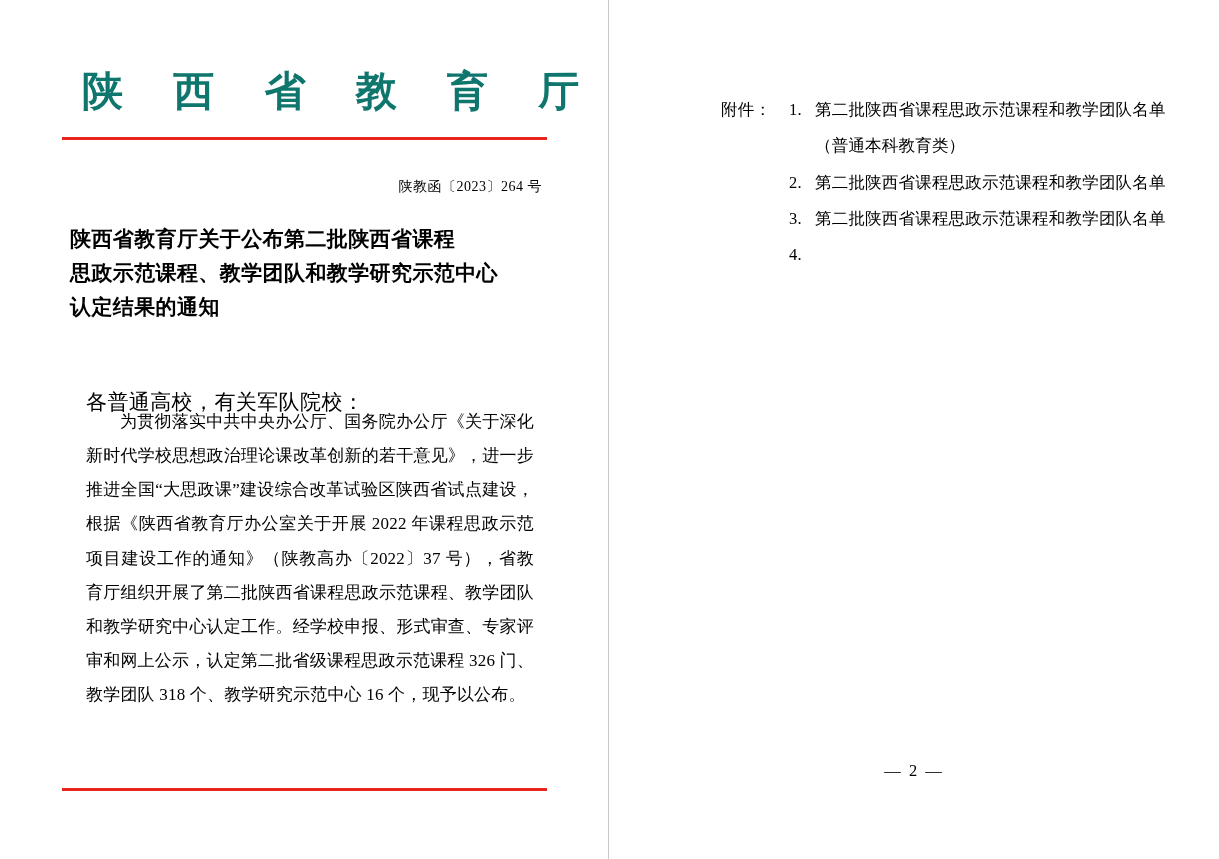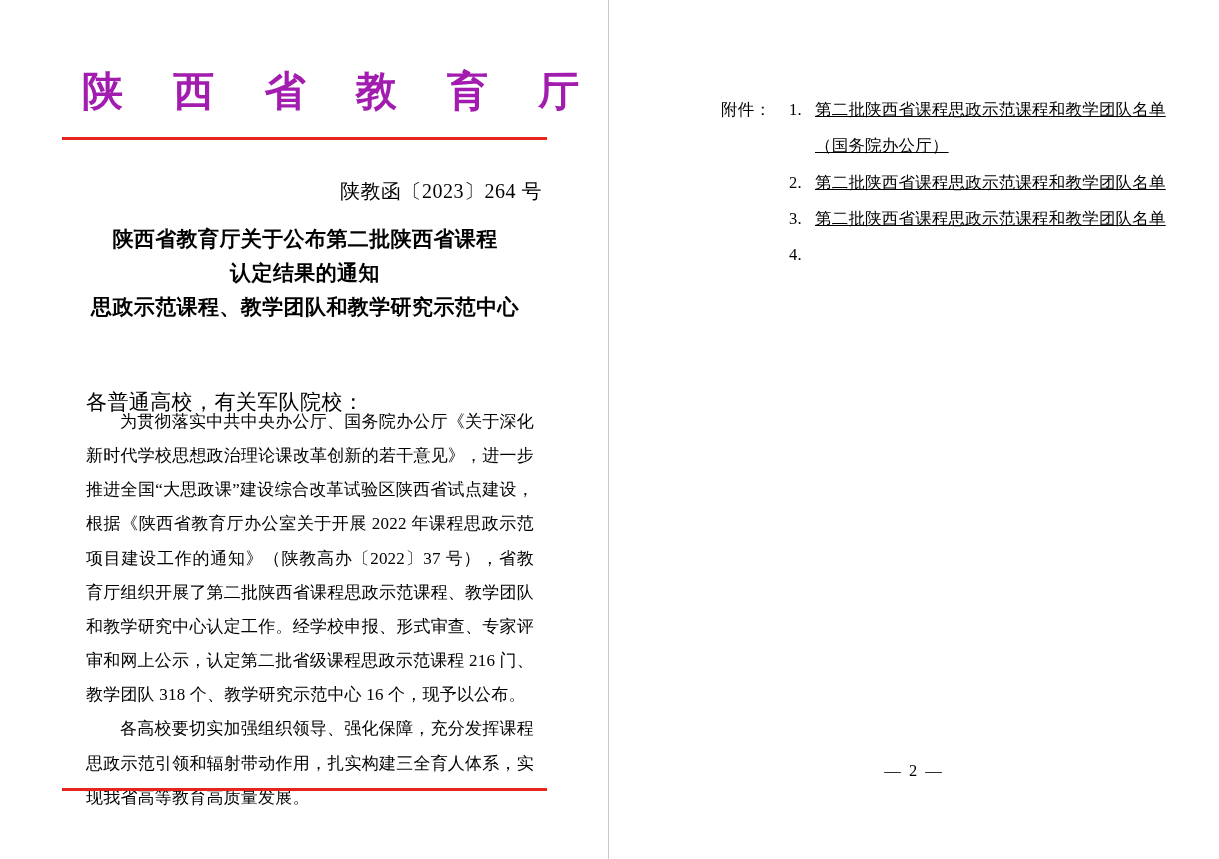--- a/index.html
+++ b/index.html
@@ -42,45 +42,44 @@
     left: 62px;
     width: 485px;
     text-align: center;
   }
   .letterhead-title {
     font-family: "Liberation Serif", "DejaVu Serif", serif;
     font-weight: bold;
     font-size: 41px;
     letter-spacing: 20px;
     text-indent: 20px;
-    color: #a21caf;
+    color: #0f766e;
     line-height: 1.15;
     white-space: nowrap;
   }
   .letterhead-rule {
     margin-top: 22px;
     height: 3px;
     background: #e8251c;
   }
 
   .doc-number {
     position: absolute;
     top: 178px;
     right: 66px;
-    font-size: 20px;
+    font-size: 14px;
     letter-spacing: 0.5px;
     white-space: nowrap;
   }
 
   .doc-title {
     position: absolute;
     top: 222px;
     left: 70px;
     width: 470px;
-    text-align: center;
     font-weight: bold;
     font-size: 21px;
     line-height: 1.62;
     letter-spacing: 0.4px;
   }
   .doc-title div { white-space: nowrap; }
 
   .salutation {
     position: absolute;
     top: 388px;
@@ -115,21 +114,20 @@
 
   
   .attach-block {
     position: absolute;
     top: 92px;
     left: 112px;
     width: 440px;
     font-size: 16.5px;
     line-height: 2.2;
     letter-spacing: 0.2px;
-    text-decoration: underline;
   }
   .attach-label {
     position: absolute;
     top: 0;
     left: 0;
     white-space: nowrap;
   }
   .attach-list {
     margin: 0;
     padding: 0;
@@ -179,43 +177,42 @@
 
     <div class="letterhead">
       <div class="letterhead-title">陕 西 省 教 育 厅</div>
       <div class="letterhead-rule"></div>
     </div>
 
     <div class="doc-number">陕教函〔2023〕264 号</div>
 
     <div class="doc-title">
       <div>陕西省教育厅关于公布第二批陕西省课程</div>
+      <div>思政示范课程、教学团队和教学研究示范中心</div>
       <div>认定结果的通知</div>
-      <div>思政示范课程、教学团队和教学研究示范中心</div>
     </div>
 
     <div class="salutation">各普通高校，有关军队院校：</div>
 
     <div class="body-text">
-      <p>为贯彻落实中共中央办公厅、国务院办公厅《关于深化新时代学校思想政治理论课改革创新的若干意见》，进一步推进全国“大思政课”建设综合改革试验区陕西省试点建设，根据《陕西省教育厅办公室关于开展 2022 年课程思政示范项目建设工作的通知》（陕教高办〔2022〕37 号），省教育厅组织开展了第二批陕西省课程思政示范课程、教学团队和教学研究中心认定工作。经学校申报、形式审查、专家评审和网上公示，认定第二批省级课程思政示范课程 216 门、教学团队 318 个、教学研究示范中心 16 个，现予以公布。</p>
-      <p>各高校要切实加强组织领导、强化保障，充分发挥课程思政示范引领和辐射带动作用，扎实构建三全育人体系，实现我省高等教育高质量发展。</p>
+      <p>为贯彻落实中共中央办公厅、国务院办公厅《关于深化新时代学校思想政治理论课改革创新的若干意见》，进一步推进全国“大思政课”建设综合改革试验区陕西省试点建设，根据《陕西省教育厅办公室关于开展 2022 年课程思政示范项目建设工作的通知》（陕教高办〔2022〕37 号），省教育厅组织开展了第二批陕西省课程思政示范课程、教学团队和教学研究中心认定工作。经学校申报、形式审查、专家评审和网上公示，认定第二批省级课程思政示范课程 326 门、教学团队 318 个、教学研究示范中心 16 个，现予以公布。</p>
     </div>
 
     <div class="footer-rule"></div>
   </div>
 
   <div class="page page-right">
 
     <div class="attach-block">
       <div class="attach-label">附件：</div>
       <ul class="attach-list">
         <li>
           <span class="attach-num">1.</span>
           <span>第二批陕西省课程思政示范课程和教学团队名单</span>
-          <span class="attach-sub">（国务院办公厅）</span>
+          <span class="attach-sub">（普通本科教育类）</span>
         </li>
         <li>
           <span class="attach-num">2.</span>
           <span>第二批陕西省课程思政示范课程和教学团队名单</span>
         </li>
         <li>
           <span class="attach-num">3.</span>
           <span>第二批陕西省课程思政示范课程和教学团队名单</span>
         </li>
         <li>

